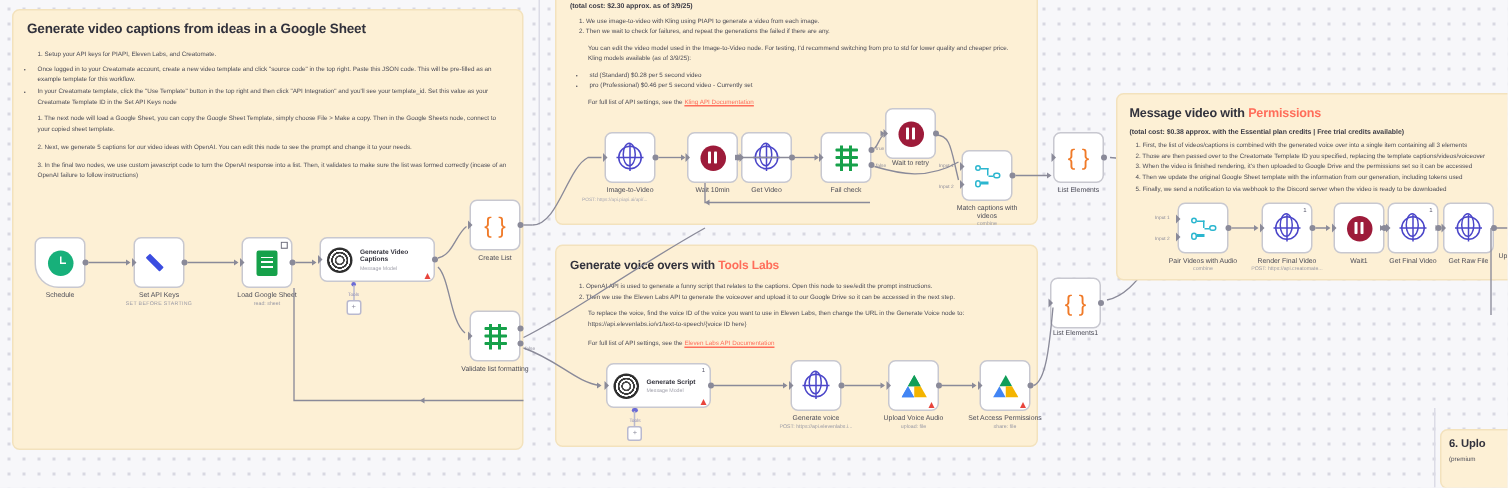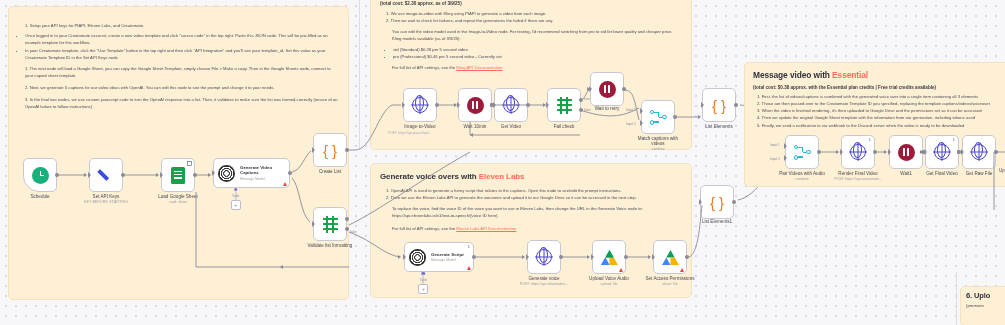--- a/index.html
+++ b/index.html
@@ -123,20 +123,21 @@
             clip-path:polygon(50% 0,100% 50%,50% 100%,0 50%);}
   .divider-v{position:absolute;width:1px;background:#dcdce6;}
 </style>
 </head>
 <body>
 
 <div id="canvas">
 
   <div class="sticky" style="left:8px;top:6px;width:341px;height:294px;">
     <div style="padding:7px 9px 0 9px;">
+      <div class="sticky-title" style="font-size:9px;">Generate video captions from ideas in a Google Sheet</div>
       <div style="margin-top:9px;">
         <div class="sticky-body" style="padding-left:7px;">
           <span>1. Setup your API keys for PIAPI, Eleven Labs, and Creatomate.</span>
         </div>
         <ul class="sticky-list" style="margin-top:2px;">
           <li>Once logged in to your Creatomate account, create a new video template and click "source code" in the top right. Paste this JSON code. This will be pre-filled as an example template for this workflow.</li>
           <li style="margin-top:1px;">In your Creatomate template, click the "Use Template" button in the top right and then click "API Integration" and you'll see your template_id. Set this value as your Creatomate Template ID in the Set API Keys node</li>
         </ul>
         <div class="sticky-body" style="padding-left:7px;margin-top:5px;">1. The next node will load a Google Sheet, you can copy the Google Sheet Template, simply choose File &gt; Make a copy. Then in the Google Sheets node, connect to your copied sheet template.</div>
         <div class="sticky-body" style="padding-left:7px;margin-top:5px;">2. Next, we generate 5 captions for our video ideas with OpenAI. You can edit this node to see the prompt and change it to your needs.</div>
@@ -351,21 +352,21 @@
   <div class="arrow" style="left:454px;top:102.6px;"></div>
   <div class="arrow" style="left:490px;top:102.6px;"></div>
   <div class="arrow" style="left:543px;top:102.6px;"></div>
   <div class="arrow" style="left:587px;top:86.6px;"></div>
   <div class="arrow" style="left:698px;top:114.6px;"></div>
   <div class="arrow" style="left:470px;top:133px;transform:rotate(180deg);"></div>
 
   <div class="sticky" style="left:370px;top:163px;width:322px;height:135px;">
     <div style="padding:8px 9px 0 9px;">
       <div class="sticky-title" style="font-size:8px;">
-        <span>Generate voice overs with </span><span class="accent">Eleven Labs</span>
+        <span>Generate voice overs with </span><span class="accent">Tools Labs</span>
       </div>
       <ol class="sticky-list" style="list-style:none;padding-left:6px;margin-top:6px;">
         <li>1. OpenAI API is used to generate a funny script that relates to the captions. Open this node to see/edit the prompt instructions.</li>
         <li>2. Then we use the Eleven Labs API to generate the voiceover and upload it to our Google Drive so it can be accessed in the next step.</li>
       </ol>
       <div class="sticky-body" style="margin-top:5px;padding-left:12px;">To replace the voice, find the voice ID of the voice you want to use in Eleven Labs, then change the URL in the Generate Voice node to:</div>
       <div class="sticky-body lnk" style="padding-left:12px;">https://api.elevenlabs.io/v1/text-to-speech/{voice ID here}</div>
       <div class="sticky-body" style="margin-top:6px;padding-left:12px;">
         For full list of API settings, see the <span class="lnk">Eleven Labs API Documentation</span>
       </div>
@@ -453,21 +454,21 @@
     </g>
   </svg>
   <div class="arrow" style="left:522px;top:254.6px;"></div>
   <div class="arrow" style="left:587px;top:254.6px;"></div>
   <div class="arrow" style="left:648px;top:254.6px;"></div>
   <div class="arrow" style="left:398px;top:254.6px;"></div>
 
   <div class="sticky" style="left:744px;top:62px;width:275px;height:125px;">
     <div style="padding:7px 8px 0 8px;">
       <div class="sticky-title" style="font-size:8.4px;">
-        <span>Message video with </span><span class="accent">Essential</span>
+        <span>Message video with </span><span class="accent">Permissions</span>
       </div>
       <div class="sticky-sub" style="margin-top:5px;">(total cost: $0.38 approx. with the Essential plan credits | Free trial credits available)</div>
       <ol class="sticky-list" style="list-style:none;padding-left:4px;margin-top:3px;">
         <li>1. First, the list of videos/captions is combined with the generated voice over into a single item containing all 3 elements</li>
         <li>2. Those are then passed over to the Creatomate Template ID you specified, replacing the template captions/videos/voiceover</li>
         <li>3. When the video is finished rendering, it's then uploaded to Google Drive and the permissions set so it can be accessed</li>
         <li>4. Then we update the original Google Sheet template with the information from our generation, including tokens used</li>
         <li>5. Finally, we send a notification to via <span class="lnk">webhook to the Discord server</span> when the video is ready to be downloaded</li>
       </ol>
     </div>

